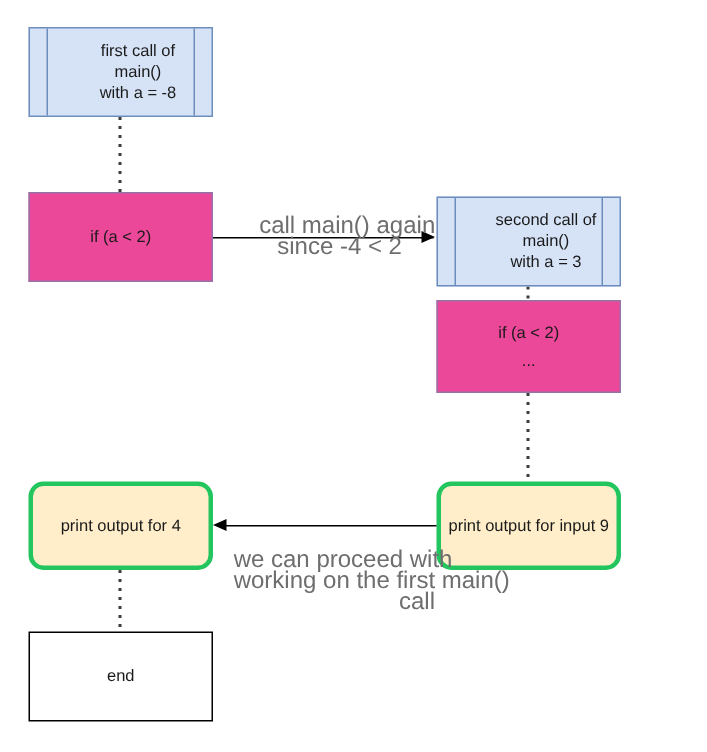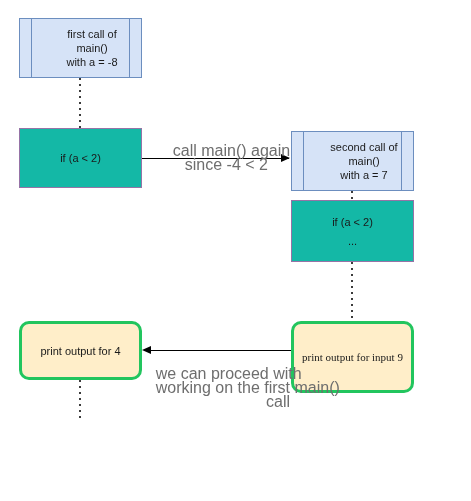--- a/index.html
+++ b/index.html
@@ -41,21 +41,21 @@
   }
   .blue .rule {
     position: absolute;
     top: 0;
     bottom: 0;
     width: 0;
     border-left: 1px solid #6c8ebf;
   }
 
   .purple {
-    background: #14b8a6;
+    background: #ec4899;
     border: 1px solid #9673a6;
   }
 
   .yellow {
     background: #ffeec9;
     border: 3px solid #22c55e;
     border-radius: 10px;
   }
 
   .plain {
@@ -129,47 +129,50 @@
   <div class="edge-label" style="left:155px; top:130px; width:125px;">
     <span class="ln">call main() again</span>
     <span class="ln">since -4 &lt; 2</span>
   </div>
 
   <div class="node blue" style="left:291px; top:131px; width:123px; height:60px;">
     <span class="rule" style="left:11px;"></span>
     <span class="rule" style="right:11px;"></span>
     <span class="ln">second call of</span>
     <span class="ln">main()</span>
-    <span class="ln">with a = 7</span>
+    <span class="ln">with a = 3</span>
   </div>
 
   <div class="conn dotted-v" style="left:351px; top:191px; height:9px;"></div>
 
   <div class="node purple" style="left:291px; top:200px; width:123px; height:62px;">
     <span class="ln">if (a &lt; 2)</span>
     <span class="ln" style="margin-top:5px;">...</span>
   </div>
 
   <div class="conn dotted-v" style="left:351px; top:262px; height:59px;"></div>
 
 
-  <div class="node yellow" style="left:291px; top:321px; width:123px; height:72px;font-family:Liberation Serif, serif;">
+  <div class="node yellow" style="left:291px; top:321px; width:123px; height:59px;">
     <span class="ln">print output for input 9</span>
   </div>
 
   <div class="conn solid-h" style="left:149px; top:350px; width:142px;"></div>
   <div class="conn arrow-left" style="left:142px; top:345.5px;"></div>
 
 
   <div class="edge-label" style="left:138px; top:353px; width:152px;text-align:right;">
     <span class="ln">we can proceed with</span>
     <span class="ln">working on the first main()</span>
     <span class="ln">call</span>
   </div>
 
   <div class="node yellow" style="left:19px; top:321px; width:123px; height:59px;">
     <span class="ln">print output for 4</span>
   </div>
 
   <div class="conn dotted-v" style="left:79px; top:380px; height:41px;"></div>
 
+  <div class="node plain" style="left:19px; top:421px; width:123px; height:60px;">
+    <span class="ln">end</span>
+  </div>
 
 </div>
 
 </body></html>

